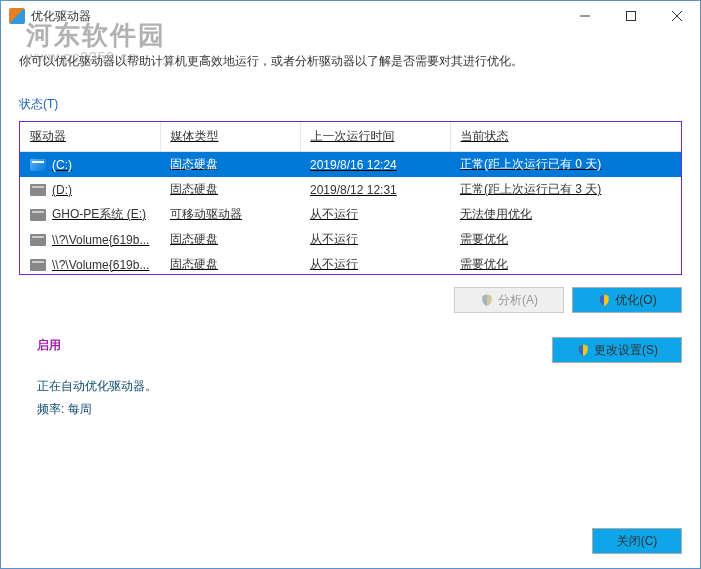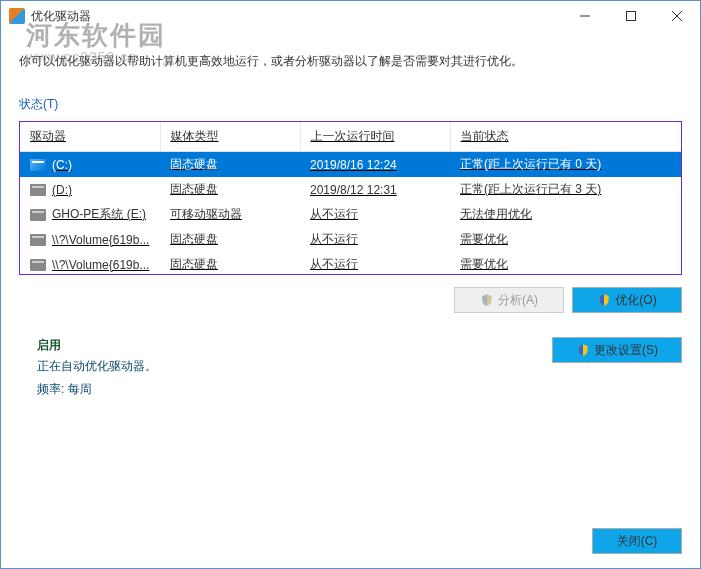--- a/index.html
+++ b/index.html
@@ -37,21 +37,21 @@
 .drive-ico.win { background: linear-gradient(135deg,#5cb3ff,#0078d7); }
 
 .btn-row { display: flex; justify-content: flex-end; gap: 8px; margin: 12px 0 20px 0; }
 .btn { min-width: 110px; height: 26px; border: 1px solid #adadad; background: #0ea5e9; display: inline-flex; align-items: center; justify-content: center; gap: 4px; color: #333; cursor: pointer; padding: 0 14px; }
 .btn.disabled { color: #9a9a9a; border-color: #ccc; background: #efefef; cursor: default; }
 .shield { width: 14px; height: 14px; }
 
 .sched-box { margin-top: 4px; }
 .sched-row { display: flex; align-items: flex-start; justify-content: space-between; }
 .sched-left { padding-left: 18px; }
-.sched-left .s-title { font-weight: 700; color: #14532d; margin-bottom: 4px; }
+.sched-left .s-title { font-weight: 700; color: #a21caf; margin-bottom: 24px; }
 .sched-left .s-line { color: #0c4a6e; margin-bottom: 6px; }
 
 .footer { display:flex; justify-content:flex-end; padding: 0 0 0 0; margin-top:auto; }
 
 .spacer { flex:1; }
 </style>
 </head>
 <body>
 
 <div class="window">

